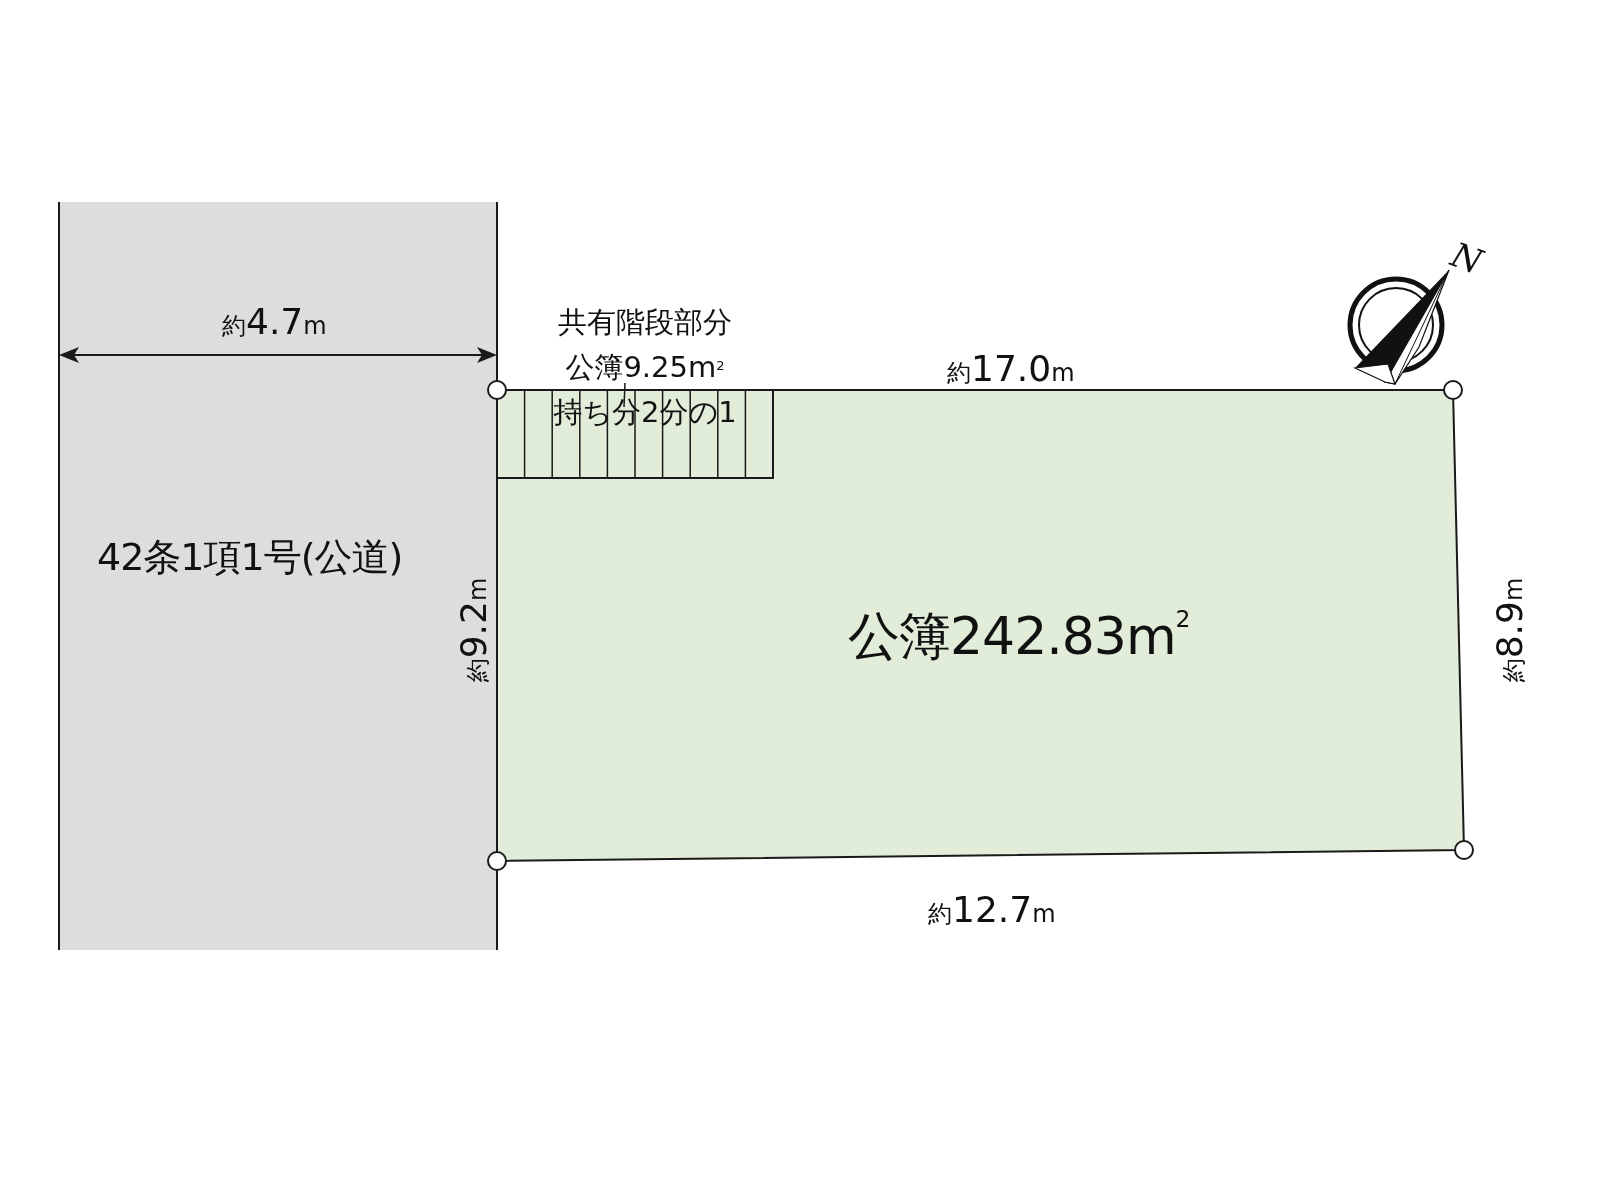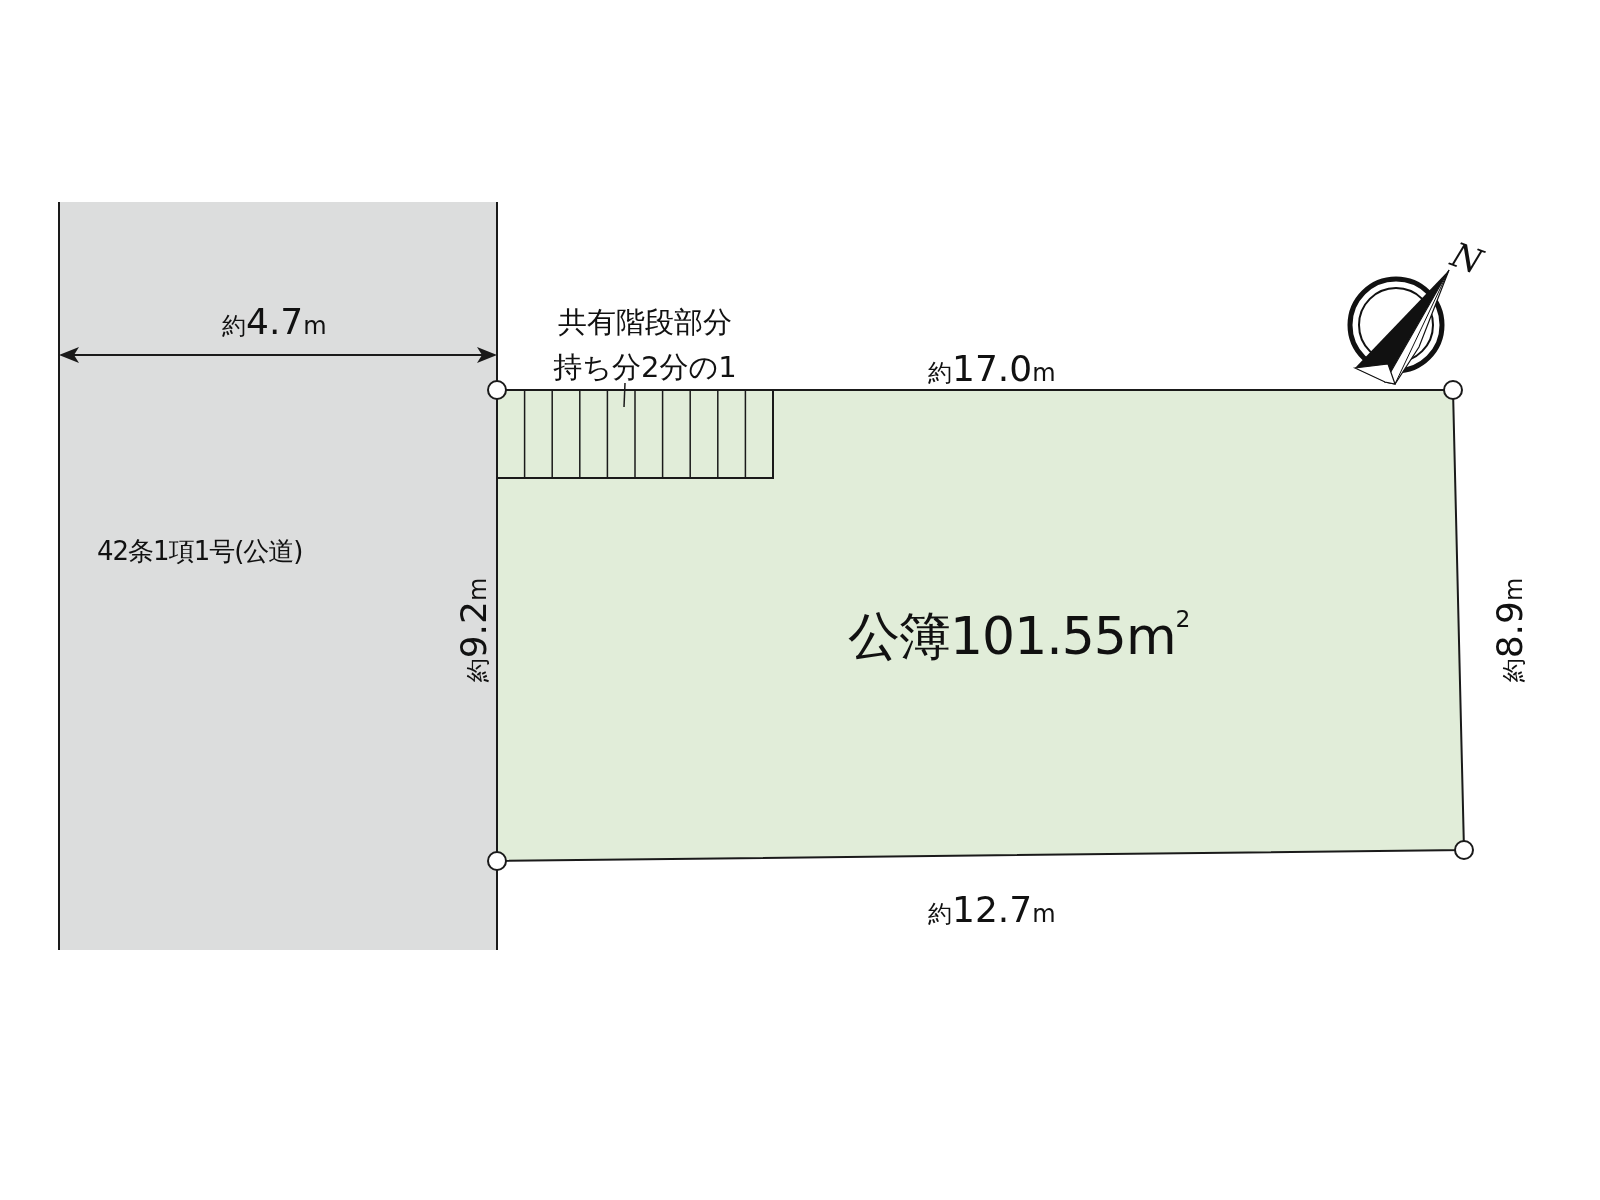--- a/index.html
+++ b/index.html
@@ -3,23 +3,23 @@
 <meta charset="utf-8">
 <style>
   html, body { margin:0; padding:0; background:#ffffff; }
   body { width:1600px; height:1200px; position:relative; overflow:hidden;
          font-family:"DejaVu Sans", "Liberation Sans", sans-serif; color:#111; }
   #plan { position:absolute; left:0; top:0; width:1600px; height:1200px; }
   .lbl { position:absolute; white-space:nowrap; color:#111; line-height:1; }
   .lbl .pre { font-size:24px; }
   .lbl .num { font-size:36px; }
   .lbl .unit { font-size:24px; }
-  .road-label { left:97px; top:538px; font-size:26px; letter-spacing:-1px; }
+  .road-label { left:97px; top:538px; font-size:38px; letter-spacing:-1px; }
   .dim-top-road { left:222px; top:304px; }
-  .dim-top-lot { left:928px; top:351px; }
+  .dim-top-lot { left:947px; top:351px; }
   .dim-bottom-lot { left:928px; top:892px; }
   .dim-left { left:474px; top:630px; transform:translate(-50%,-50%) rotate(-90deg); }
   .dim-right { left:1510px; top:630px; transform:translate(-50%,-50%) rotate(-90deg); }
   .area-label { left:848px; top:610px; font-size:52px; letter-spacing:-1px; }
   .area-label sup, .stair-area sup { font-size:0.45em; vertical-align:top; position:relative; top:-2px; }
   .stair-block { position:absolute; left:520px; top:256px; width:250px; text-align:center; font-size:29px; line-height:45px;margin-top:44px; }
   .stair-block div { white-space:nowrap; }
   .compass-n { position:absolute; left:1452px; top:238px; font-family:"DejaVu Serif","Liberation Serif",serif;
                font-style:italic; font-size:34px; transform:rotate(20deg); }
 </style>
@@ -75,36 +75,37 @@
 </svg>
 
 <div class="lbl road-label">42条1項1号(公道)</div>
 
 <div class="lbl dim-top-road">
   <span class="pre">約</span><span class="num">4.7</span><span class="unit">m</span>
 </div>
 
 <div class="stair-block">
   <div>共有階段部分</div>
+  <div class="stair-area"><span>公簿</span><span>9.25</span><span>m</span><sup>2</sup></div>
   <div>持ち分2分の1</div>
 </div>
 
 <div class="lbl dim-top-lot">
   <span class="pre">約</span><span class="num">17.0</span><span class="unit">m</span>
 </div>
 
 <div class="lbl dim-bottom-lot">
   <span class="pre">約</span><span class="num">12.7</span><span class="unit">m</span>
 </div>
 
 <div class="lbl dim-left">
   <span class="pre">約</span><span class="num">9.2</span><span class="unit">m</span>
 </div>
 
 <div class="lbl dim-right">
   <span class="pre">約</span><span class="num">8.9</span><span class="unit">m</span>
 </div>
 
 <div class="lbl area-label">
-  <span>公簿</span><span>101.55</span><span>m</span><sup>2</sup>
+  <span>公簿</span><span>242.83</span><span>m</span><sup>2</sup>
 </div>
 
 <div class="compass-n">N</div>
 
 </body></html>

